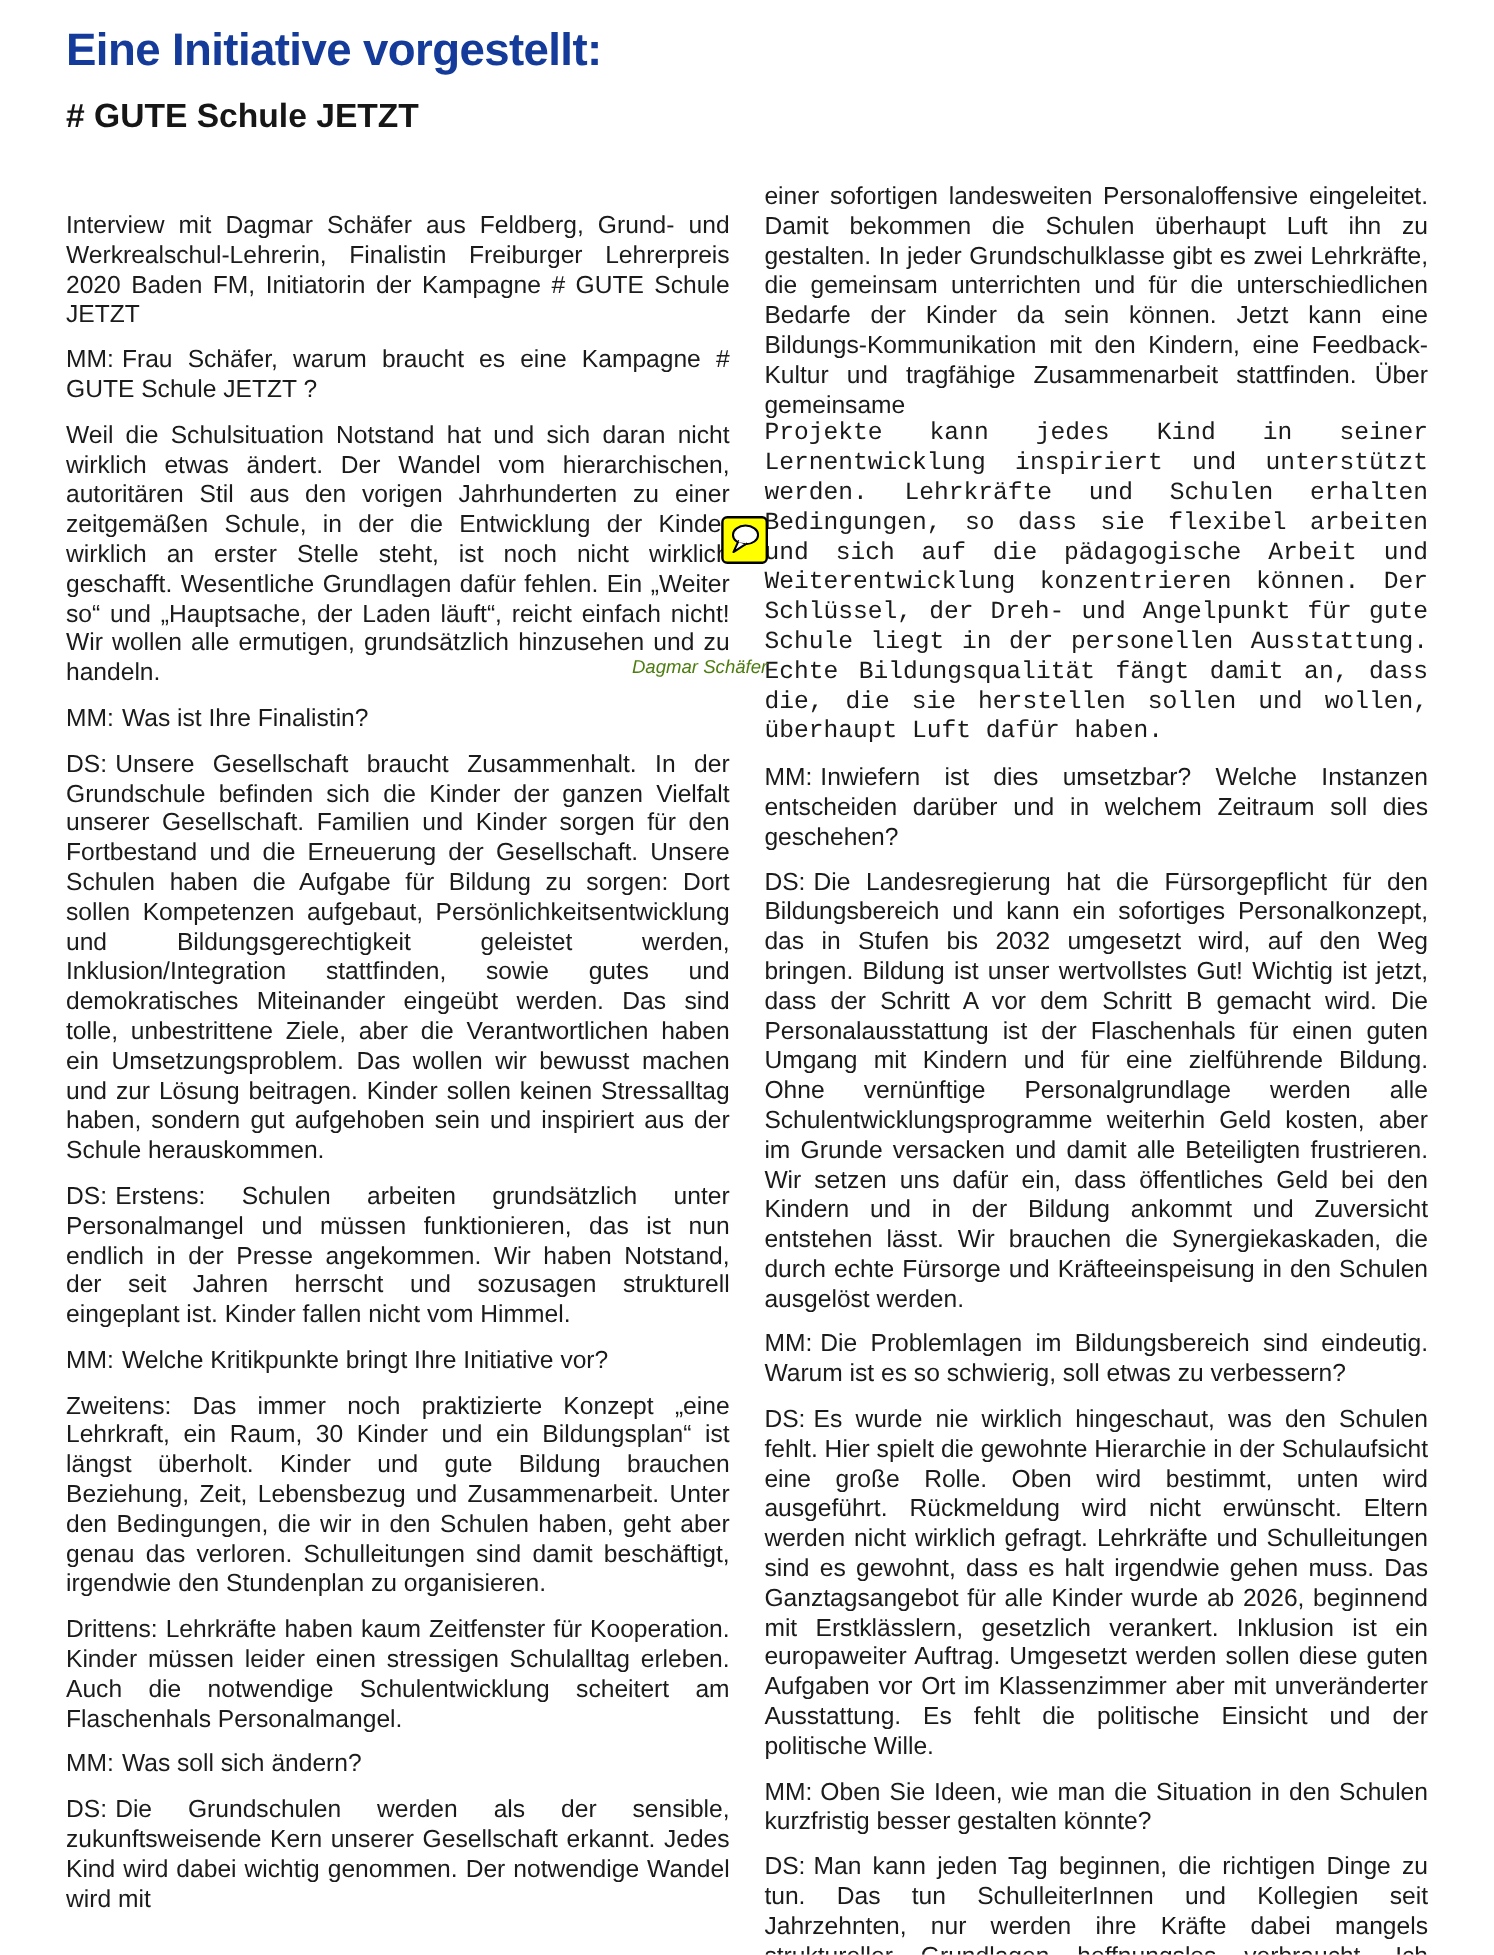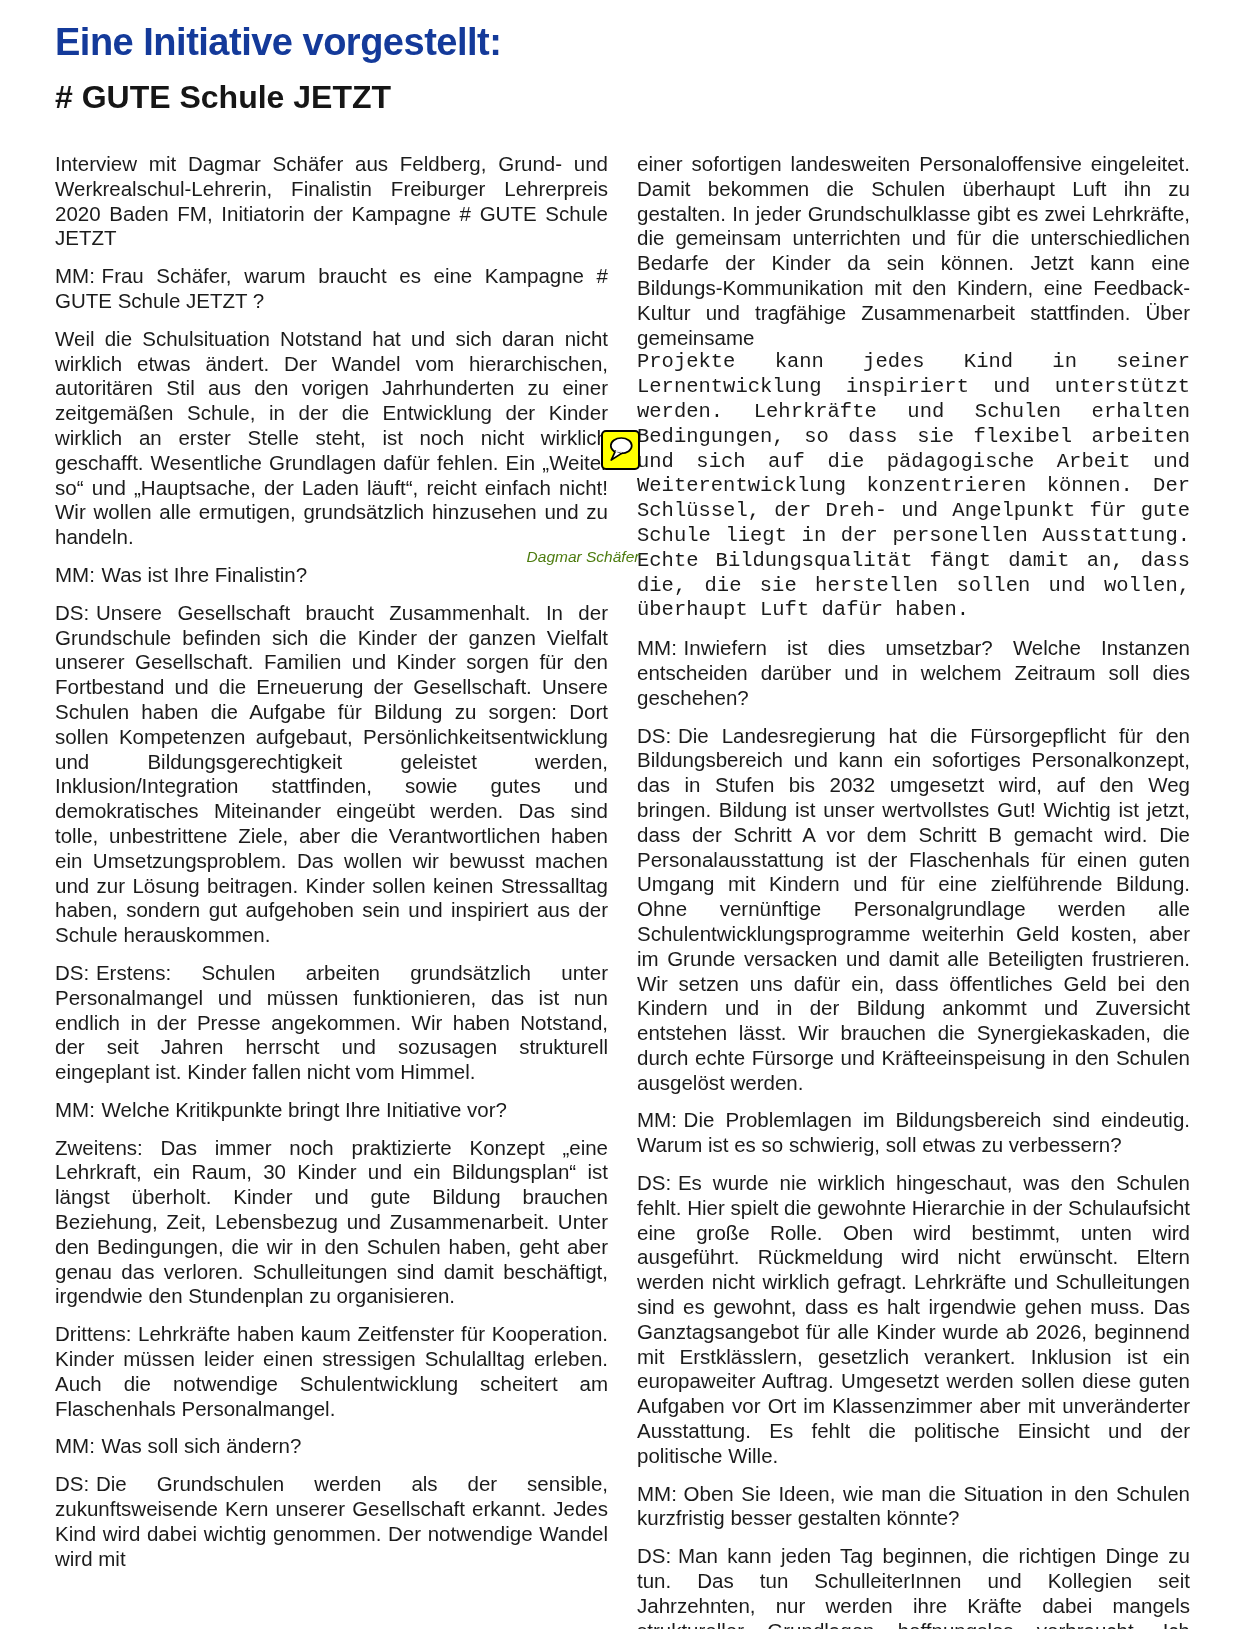--- a/index.html
+++ b/index.html
@@ -8,28 +8,28 @@
     background:#ffffff; color:#1b1b1b;
     font-family:"Liberation Sans", sans-serif;
   }
   .title {
     position:absolute; left:55px; top:21px; margin:0;
     font-size:38px; line-height:42px; font-weight:bold;
     color:#143a9a; letter-spacing:-0.5px;
   }
   .subtitle {
     position:absolute; left:55px; top:81px; margin:0;
-    font-size:32px; line-height:32px; font-weight:bold; color:#161616;
+    font-size:28px; line-height:32px; font-weight:bold; color:#161616;
   }
   .col {
     position:absolute; top:152px; width:553px;
     font-size:20.5px; line-height:24.8px;
     text-align:justify; hyphens:auto; -webkit-hyphens:auto;
   }
-  .col-left  { left:55px; }
+  .col-left  { left:55px;margin-top:24px; }
   .col-right { left:637px; }
   .col p { margin:0 0 13px 0; }
   .sp { font-weight:normal; }
   .sp:not(:empty) { margin-right:0.33em; }
   
   .narrow { margin-right:155px; }
   .cont-top { margin-bottom:0 !important; text-align-last:justify; }
   .indent { margin-left:108px;font-family:Liberation Mono, monospace; }
   
   .img-ph {

